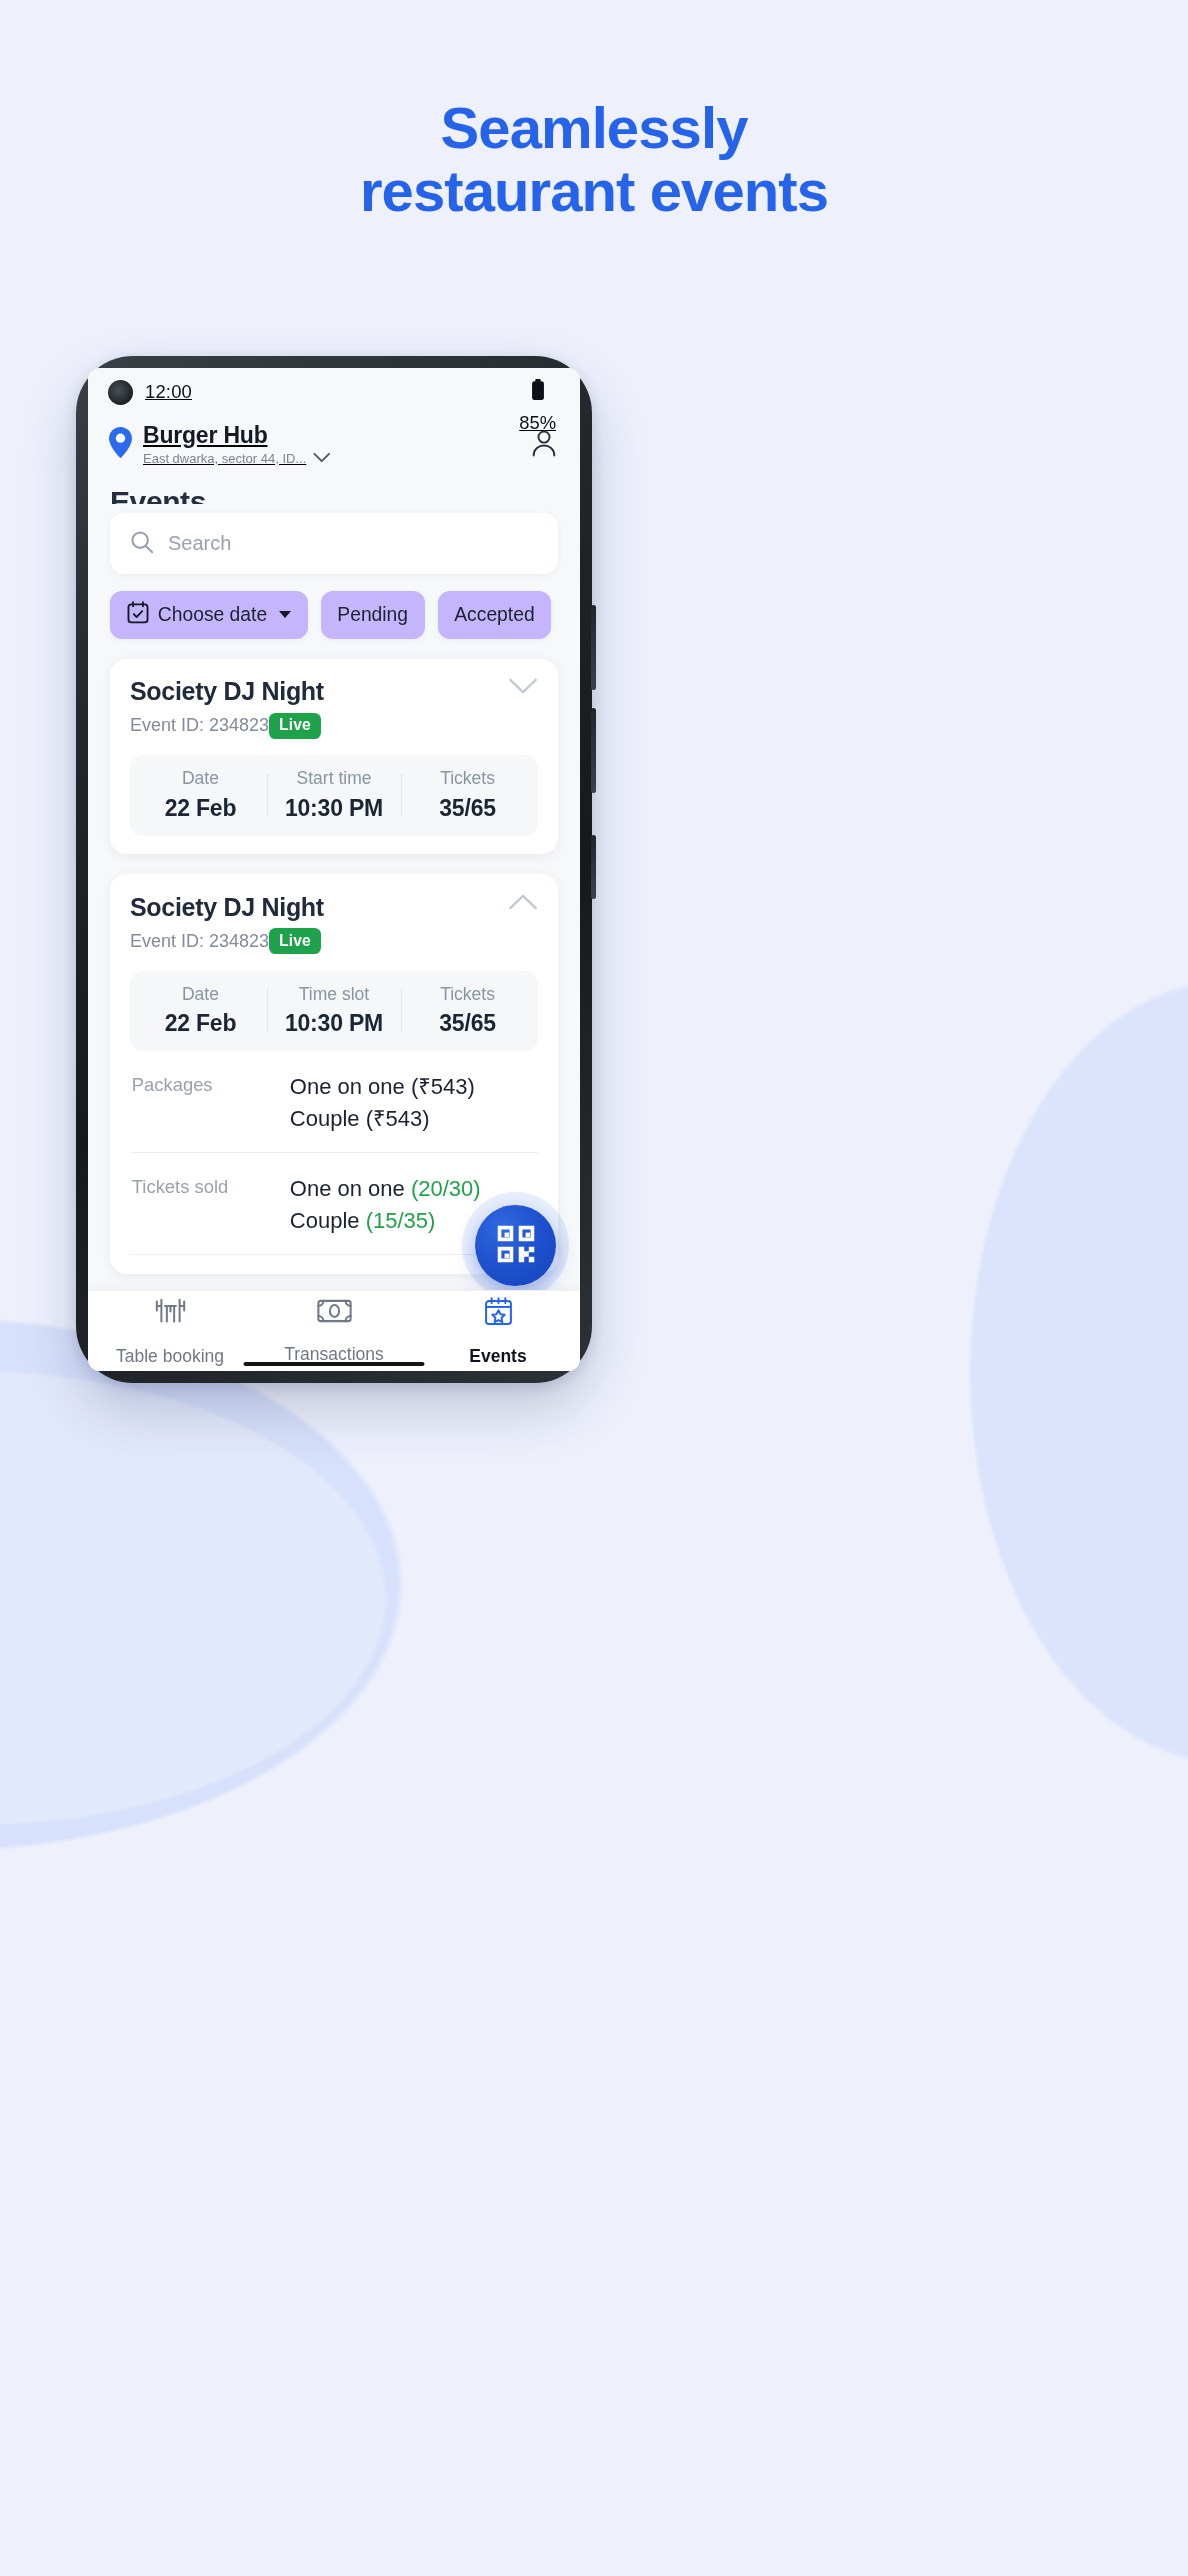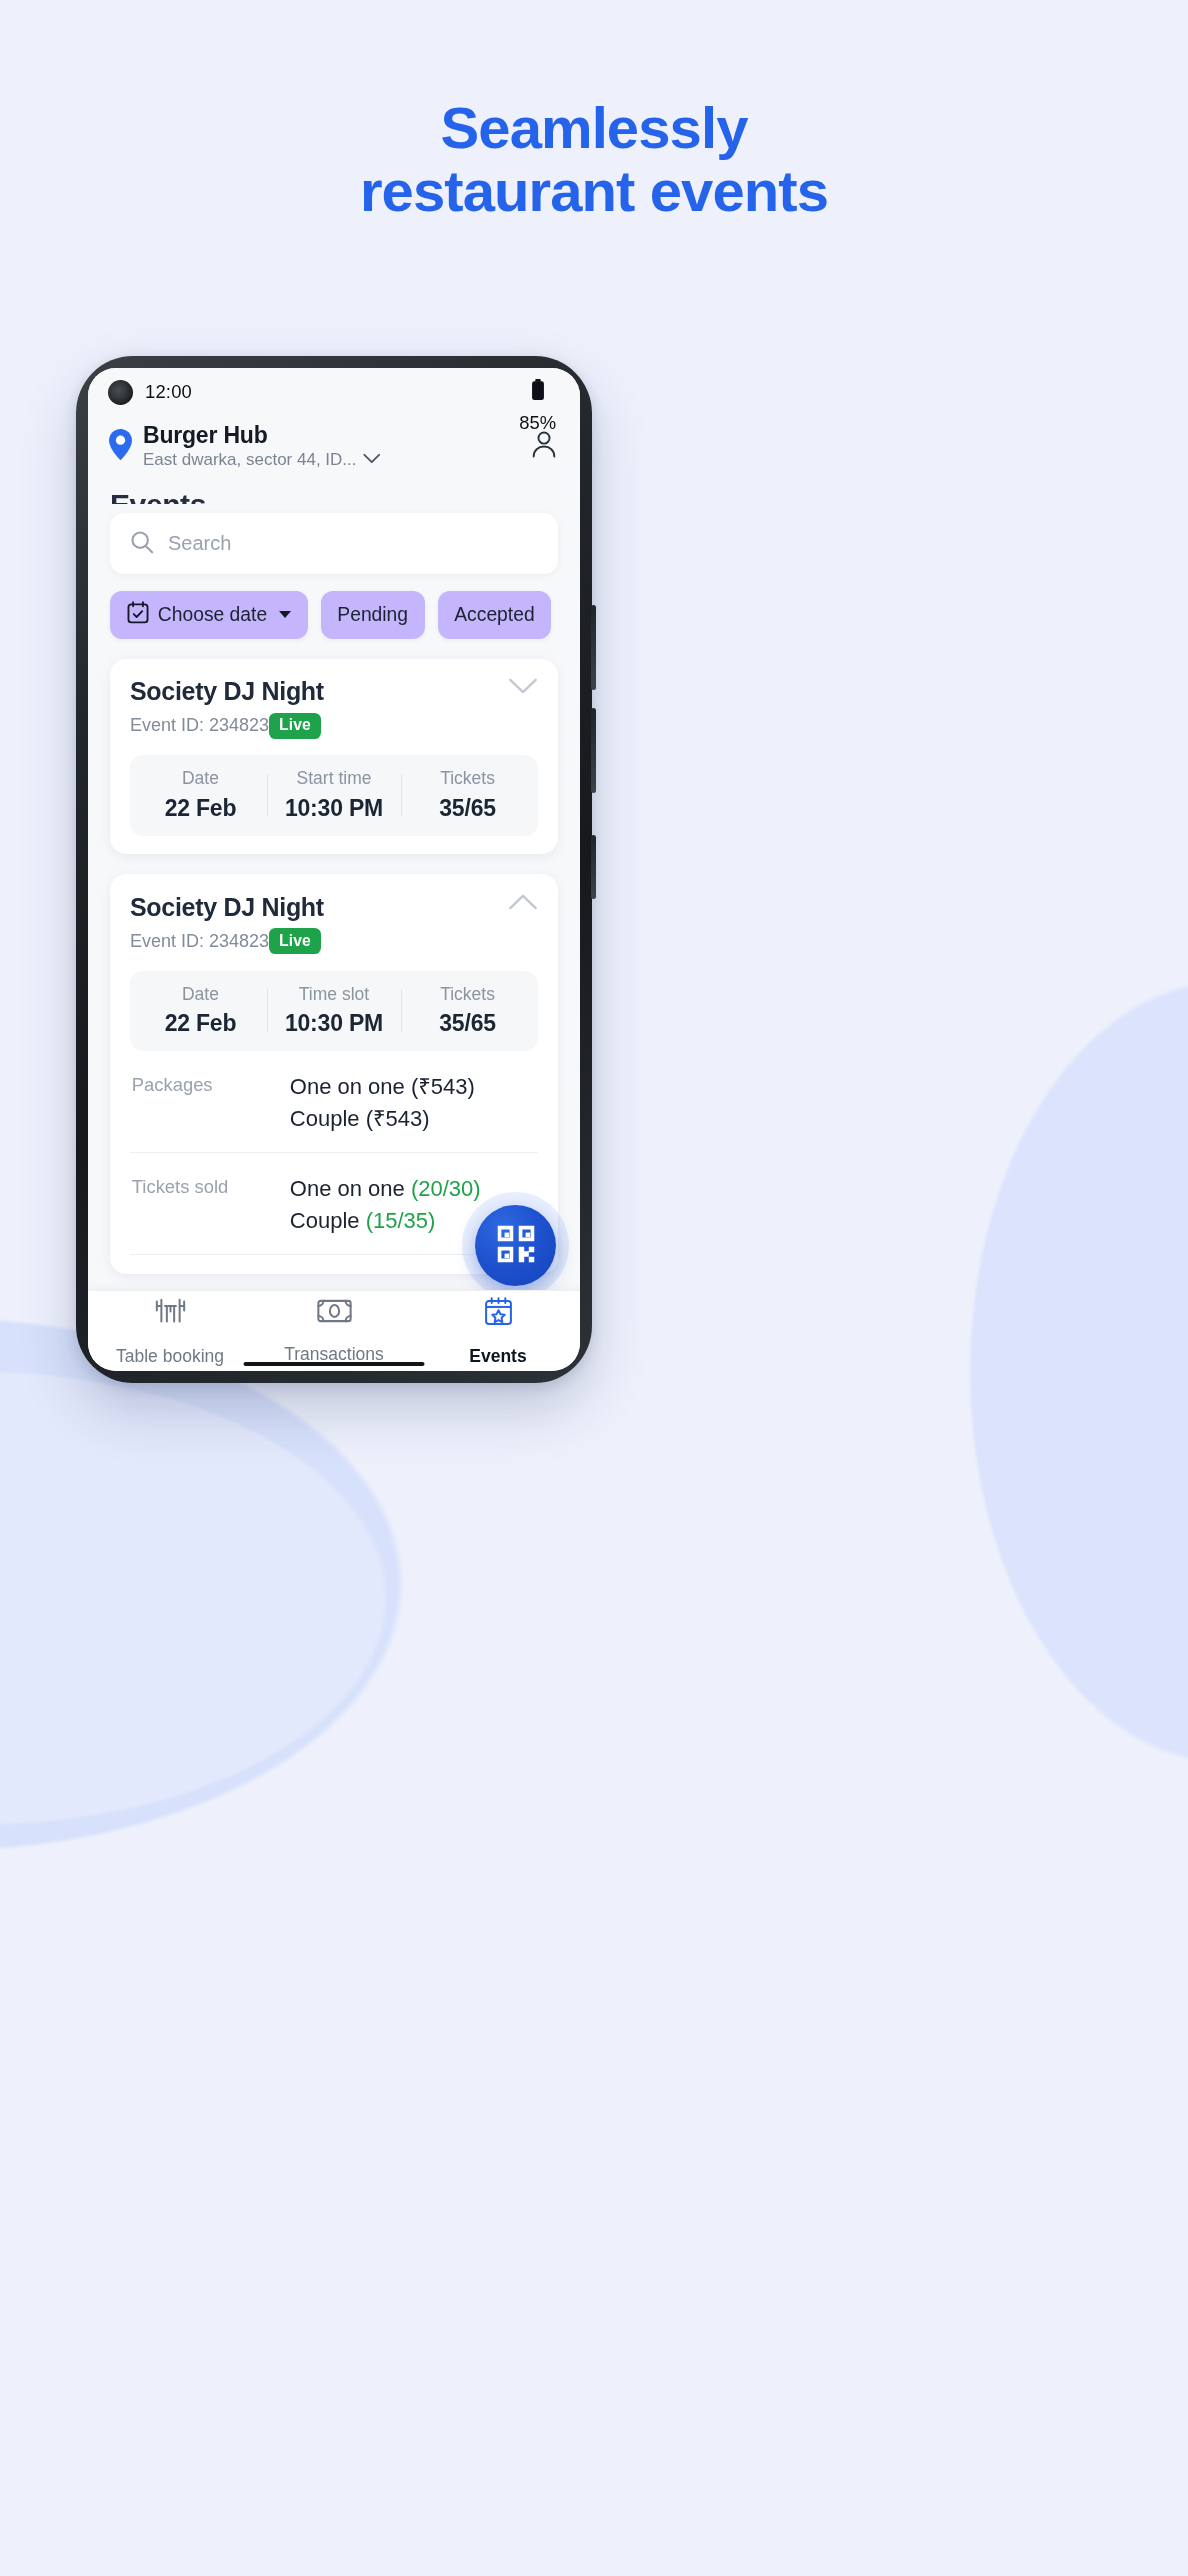--- a/index.html
+++ b/index.html
@@ -48,24 +48,25 @@
     position:absolute;
     left:76px; top:356px;
     width:516px; height:1027px;
     border-radius:57px;
     background:linear-gradient(150deg,#3a4046 0%, #22272b 28%, #16191c 60%, #2c3237 100%);
     padding:12px;
     box-shadow:0 26px 55px rgba(30,45,90,.22), 0 3.7px 13px rgba(30,45,90,.14);
   }
   .phone-inner {
     width:100%; height:100%;
-    border-radius:28px;
+    border-radius:12px;
     background:#f7f8fa;
     overflow:hidden;
     position:relative;
+    text-decoration:underline;
   }
   
   .btn-side {
     position:absolute; right:-3.7px; width:4.6px;
     background:linear-gradient(180deg,#20252a,#3b4248);
     border-radius:2.8px;
   }
   .btn-vol-up { top:249px; height:85px; }
   .btn-vol-dn { top:352px; height:85px; }
   .btn-power  { top:479px; height:64px; }
@@ -88,21 +89,21 @@
   
   .app-header {
     padding:5.5px 24px 3.7px 20px;
     display:flex; align-items:center; justify-content:space-between;
     background:#f7f8fa;
   }
   .biz { display:flex; align-items:center; gap:10px; }
   .biz-txt { line-height:1.16; }
   .biz-name { font-size:23px; font-weight:bold; color:#141a24; letter-spacing:-0.2px; }
   .biz-addr-row { display:flex; align-items:center; gap:6.4px; margin-top:1.8px; }
-  .biz-addr { font-size:17px; color:#7b8494; }
+  .biz-addr { font-size:13px; color:#7b8494; }
 
   .screen-title {
     padding:14.7px 24px 7.4px 22px;
     font-size:30px; font-weight:bold; color:#242e3f;
     letter-spacing:-0.4px;
     background:#f7f8fa;
   }
 
   
   .body-scroll {

